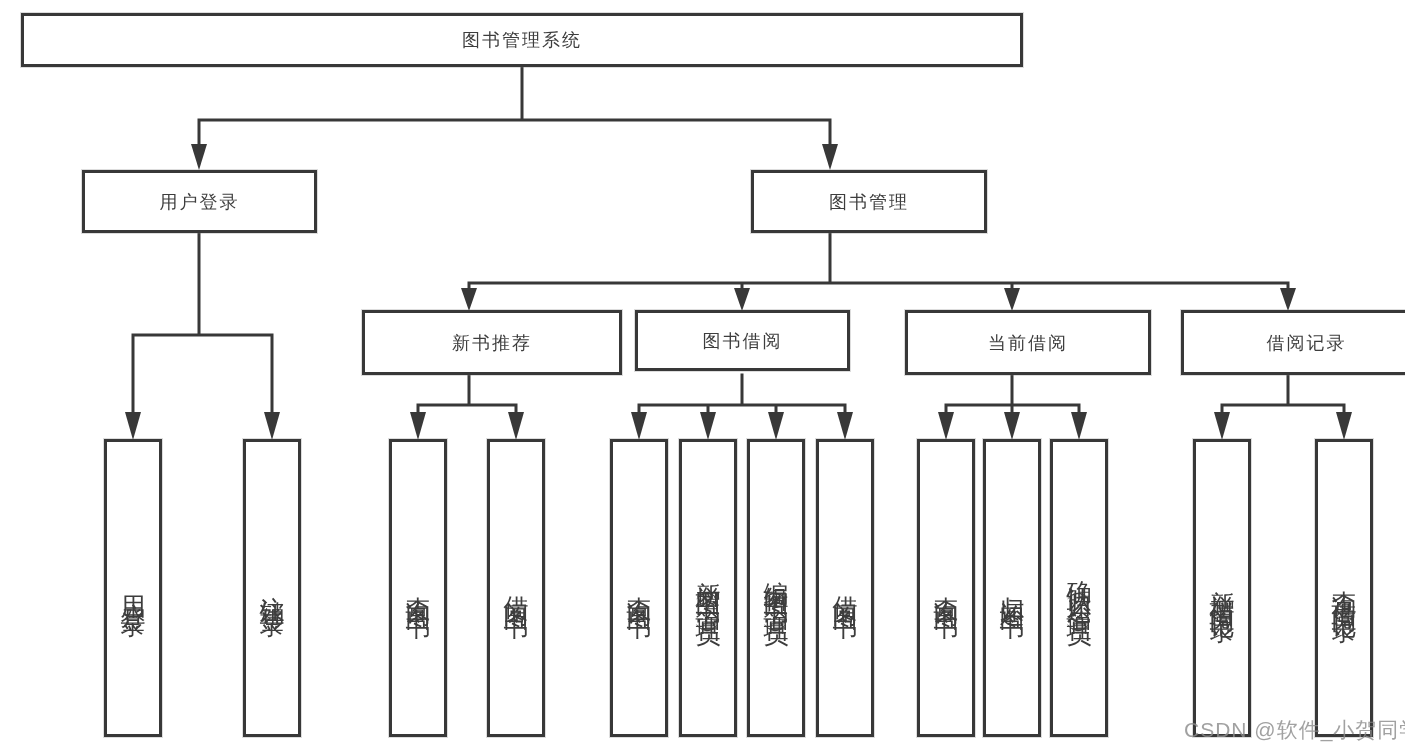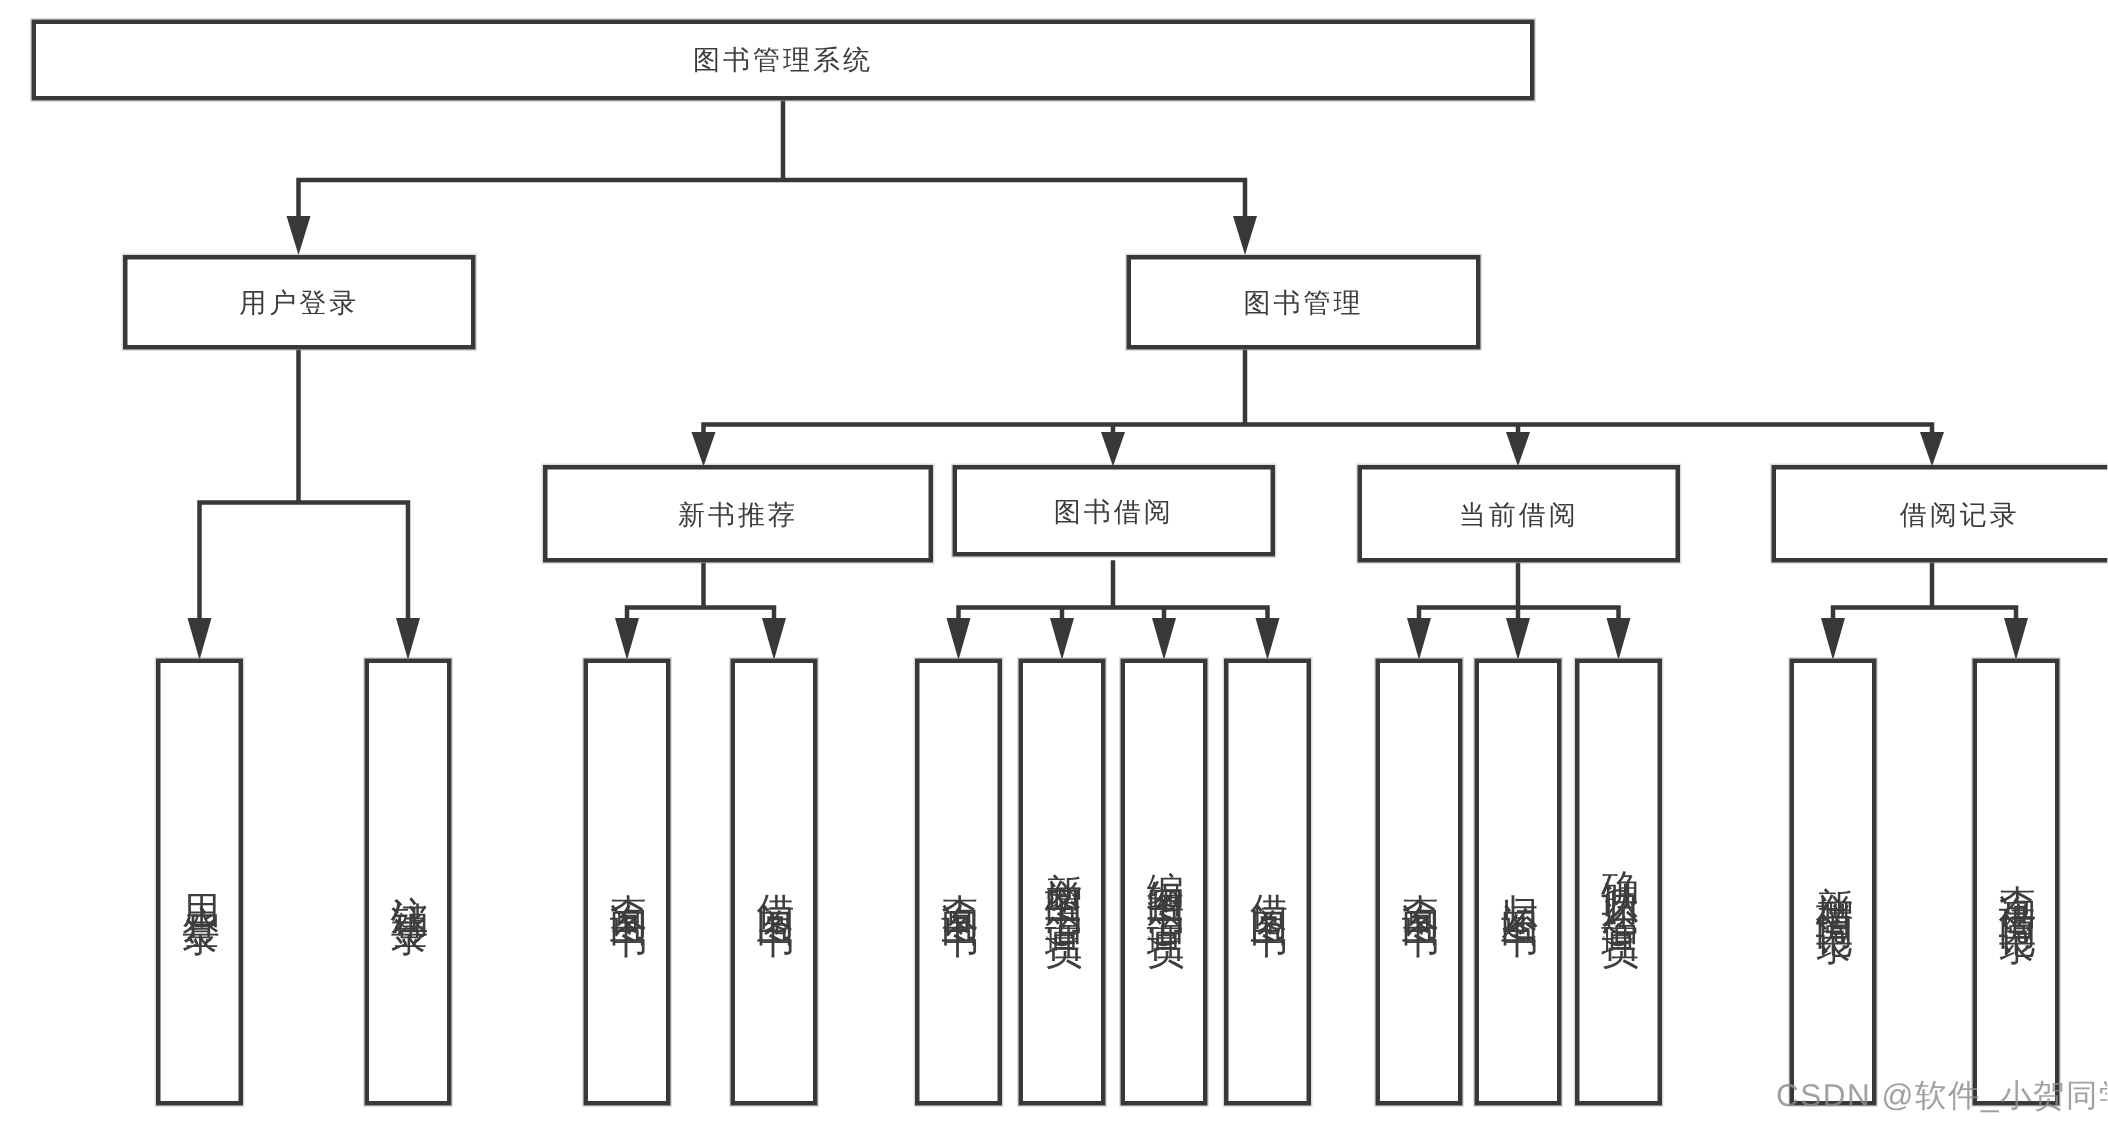--- a/index.html
+++ b/index.html
@@ -106,21 +106,21 @@
     </g>
   </svg>
 
   <div class="node h" style="left:21px; top:13px; width:1002px; height:54px;">图书管理系统</div>
 
   <div class="node h" style="left:82px; top:170px; width:235px; height:63px;">用户登录</div>
   <div class="node h" style="left:712px; top:170px; width:236px; height:63px;margin-left:39px;">图书管理</div>
 
   <div class="node h" style="left:362px; top:310px; width:260px; height:65px;">新书推荐</div>
   <div class="node h" style="left:635px; top:310px; width:215px; height:61px;">图书借阅</div>
-  <div class="node h" style="left:905px; top:310px; width:215px; height:65px;">当前借阅</div>
+  <div class="node h" style="left:905px; top:310px; width:246px; height:65px;">当前借阅</div>
   <div class="node h" style="left:1181px; top:310px; width:251px; height:65px;">借阅记录</div>
 
   <div class="node v" style="left:104px; top:439px; width:58px; height:298px;">
     <span class="vt">用户登录</span>
   </div>
   <div class="node v" style="left:243px; top:439px; width:58px; height:298px;">
     <span class="vt">注销登录</span>
   </div>
 
   <div class="node v" style="left:389px; top:439px; width:58px; height:298px;">

